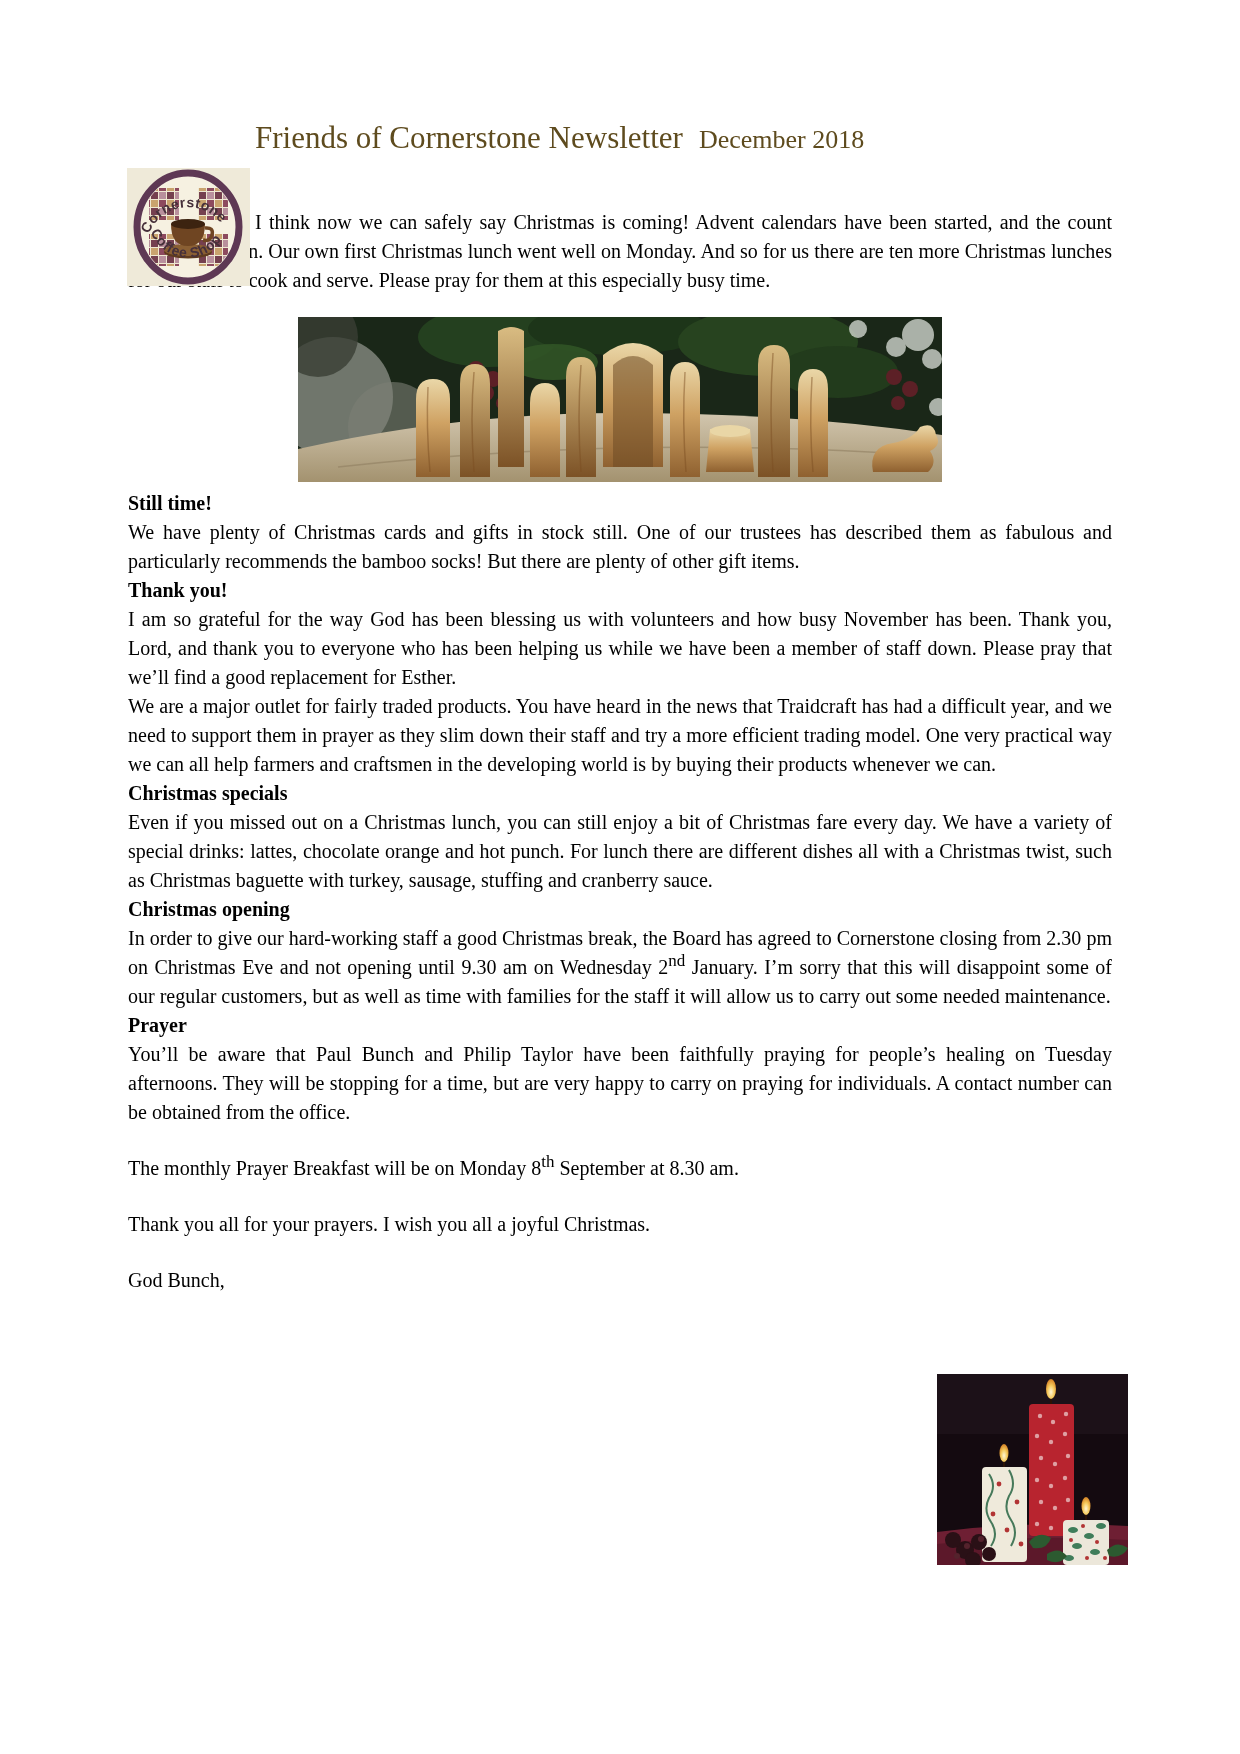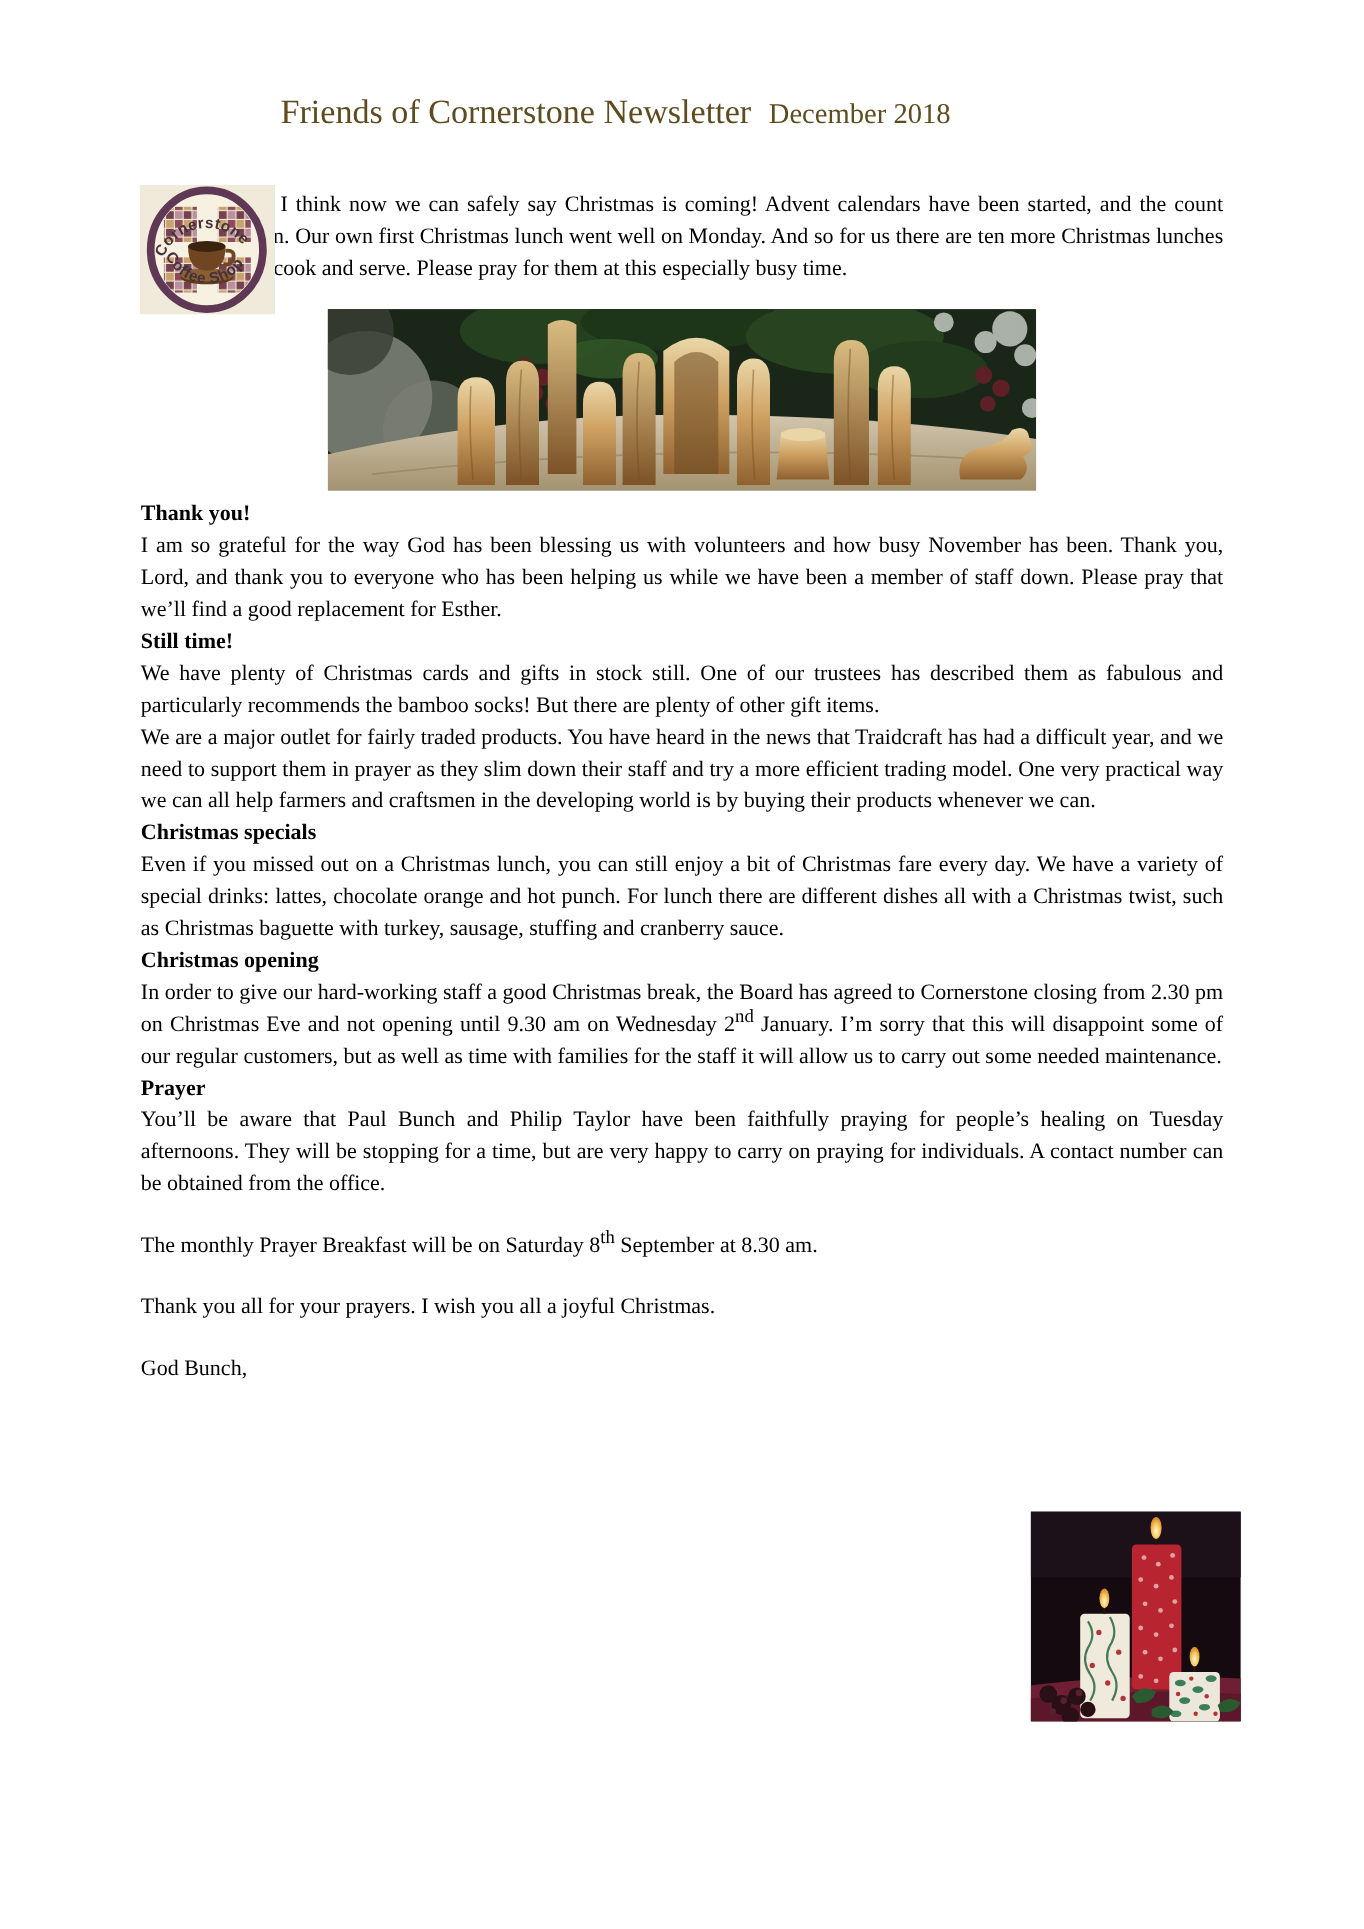--- a/index.html
+++ b/index.html
@@ -1,21 +1,21 @@
 <!DOCTYPE html>
 <html><head>
 <meta charset="utf-8">
 <style>
   html,body { margin:0; padding:0; background:#ffffff; }
   .page {
     position:relative; width:1240px; height:1754px; margin:0 auto;
     background:#ffffff; color:#000;
     font-family:"Liberation Serif", serif; overflow:hidden;
   }
-  .content { padding:80px 128px 0 128px; }
+  .content { padding:116px 128px 0 128px; }
 
   .logo {
     position:absolute; left:127px; top:168px; width:123px; height:118px;
   }
   .logo svg { display:block; width:100%; height:100%; }
 
   h1.title {
     margin:0 0 0 127px; font-weight:normal; color:#5e4b1e;
     font-size:31px; line-height:44px; white-space:nowrap;
   }
@@ -165,50 +165,50 @@
             <path d="M176,55 Q172,100 176,155"></path>
           <path d="M283,48 Q279,100 283,155"></path>
             <path d="M475,36 Q471,95 475,155"></path>
           <path d="M387,55 Q384,105 388,155"></path>
             <path d="M514,60 Q511,110 515,155"></path>
         </g>
       </svg>
     </figure>
 
     <section>
+      <h2 class="sec-h">Still time!</h2>
+      <p class="sec-b">We have plenty of Christmas cards and gifts in stock still. One of our trustees has described them as fabulous and particularly recommends the bamboo socks! But there are plenty of other gift items.</p>
+    </section>
+
+    <section>
       <h2 class="sec-h">Thank you!</h2>
       <p class="sec-b">I am so grateful for the way God has been blessing us with volunteers and how busy November has been. Thank you, Lord, and thank you to everyone who has been helping us while we have been a member of staff down. Please pray that we’ll find a good replacement for Esther.</p>
     </section>
 
     <section>
-      <h2 class="sec-h">Still time!</h2>
-      <p class="sec-b">We have plenty of Christmas cards and gifts in stock still. One of our trustees has described them as fabulous and particularly recommends the bamboo socks! But there are plenty of other gift items.</p>
-    </section>
-
-    <section>
       <p class="sec-b">We are a major outlet for fairly traded products. You have heard in the news that Traidcraft has had a difficult year, and we need to support them in prayer as they slim down their staff and try a more efficient trading model.  One very practical way we can all help farmers and craftsmen in the developing world is by buying their products whenever we can.</p>
     </section>
 
     <section>
       <h2 class="sec-h">Christmas specials</h2>
       <p class="sec-b">Even if you missed out on a Christmas lunch, you can still enjoy a bit of Christmas fare every day. We have a variety of special drinks: lattes, chocolate orange and hot punch. For lunch there are different dishes all with a Christmas twist, such as Christmas baguette with turkey, sausage, stuffing and cranberry sauce.</p>
     </section>
 
     <section>
       <h2 class="sec-h">Christmas opening</h2>
       <p class="sec-b"><span>In order to give our hard-working staff a good Christmas break, the Board has agreed to Cornerstone closing from 2.30 pm on Christmas Eve and not opening until 9.30 am on Wednesday 2</span><sup>nd</sup><span> January. I’m sorry that this will disappoint some of our regular customers, but as well as time with families for the staff it will allow us to carry out some needed maintenance.</span></p>
     </section>
 
     <section>
       <h2 class="sec-h">Prayer</h2>
       <p class="sec-b">You’ll be aware that Paul Bunch and Philip Taylor have been faithfully praying for people’s healing on Tuesday afternoons. They will be stopping for a time, but are very happy to carry on praying for individuals. A contact number can be obtained from the office.</p>
     </section>
 
     <div class="closing">
-      <p><span>The monthly Prayer Breakfast will be on Saturday 8</span><sup>th</sup><span> September at 8.30 am.</span></p>
+      <p><span>The monthly Prayer Breakfast will be on Monday 8</span><sup>th</sup><span> September at 8.30 am.</span></p>
       <p>Thank you all for your prayers. I wish you all a joyful Christmas.</p>
       <p>God Bunch,</p>
     </div>
   </div>
 
   <figure class="candles">
     <svg viewBox="0 0 191 191" xmlns="http://www.w3.org/2000/svg" aria-hidden="true">
       <defs>
         <radialGradient id="flame" cx="0.5" cy="0.65" r="0.6">
           <stop offset="0" stop-color="#fff6d8"></stop>

